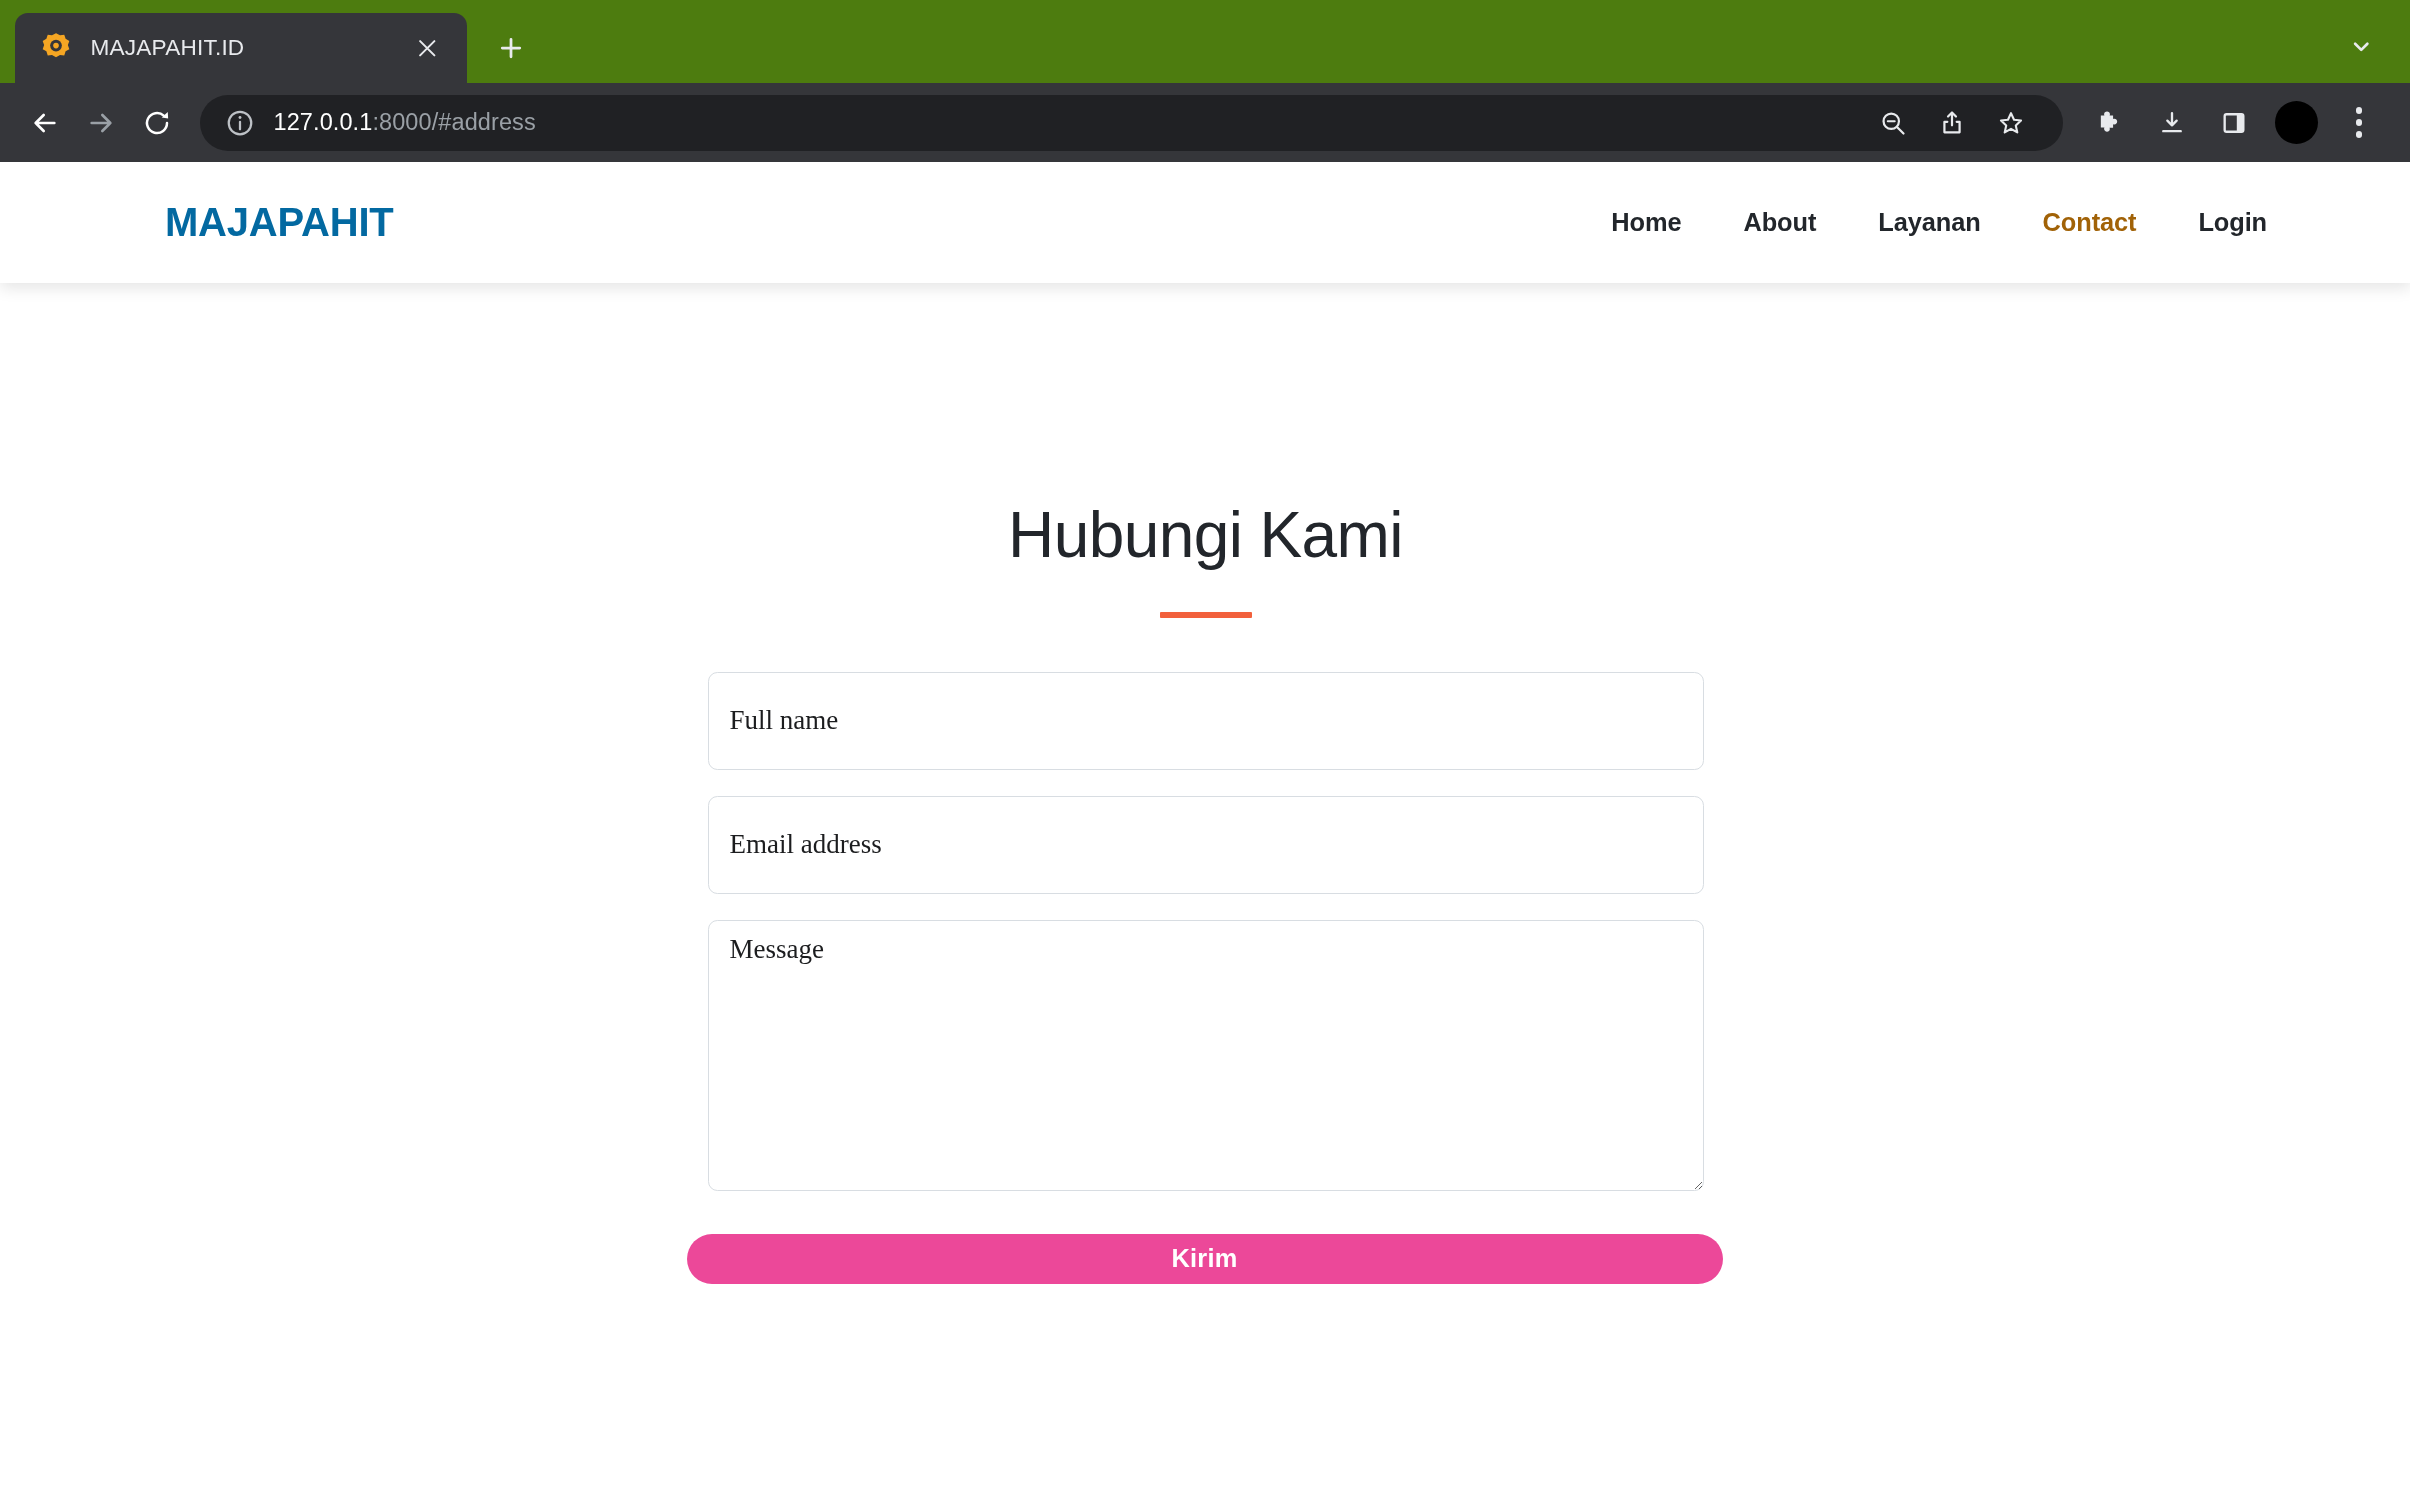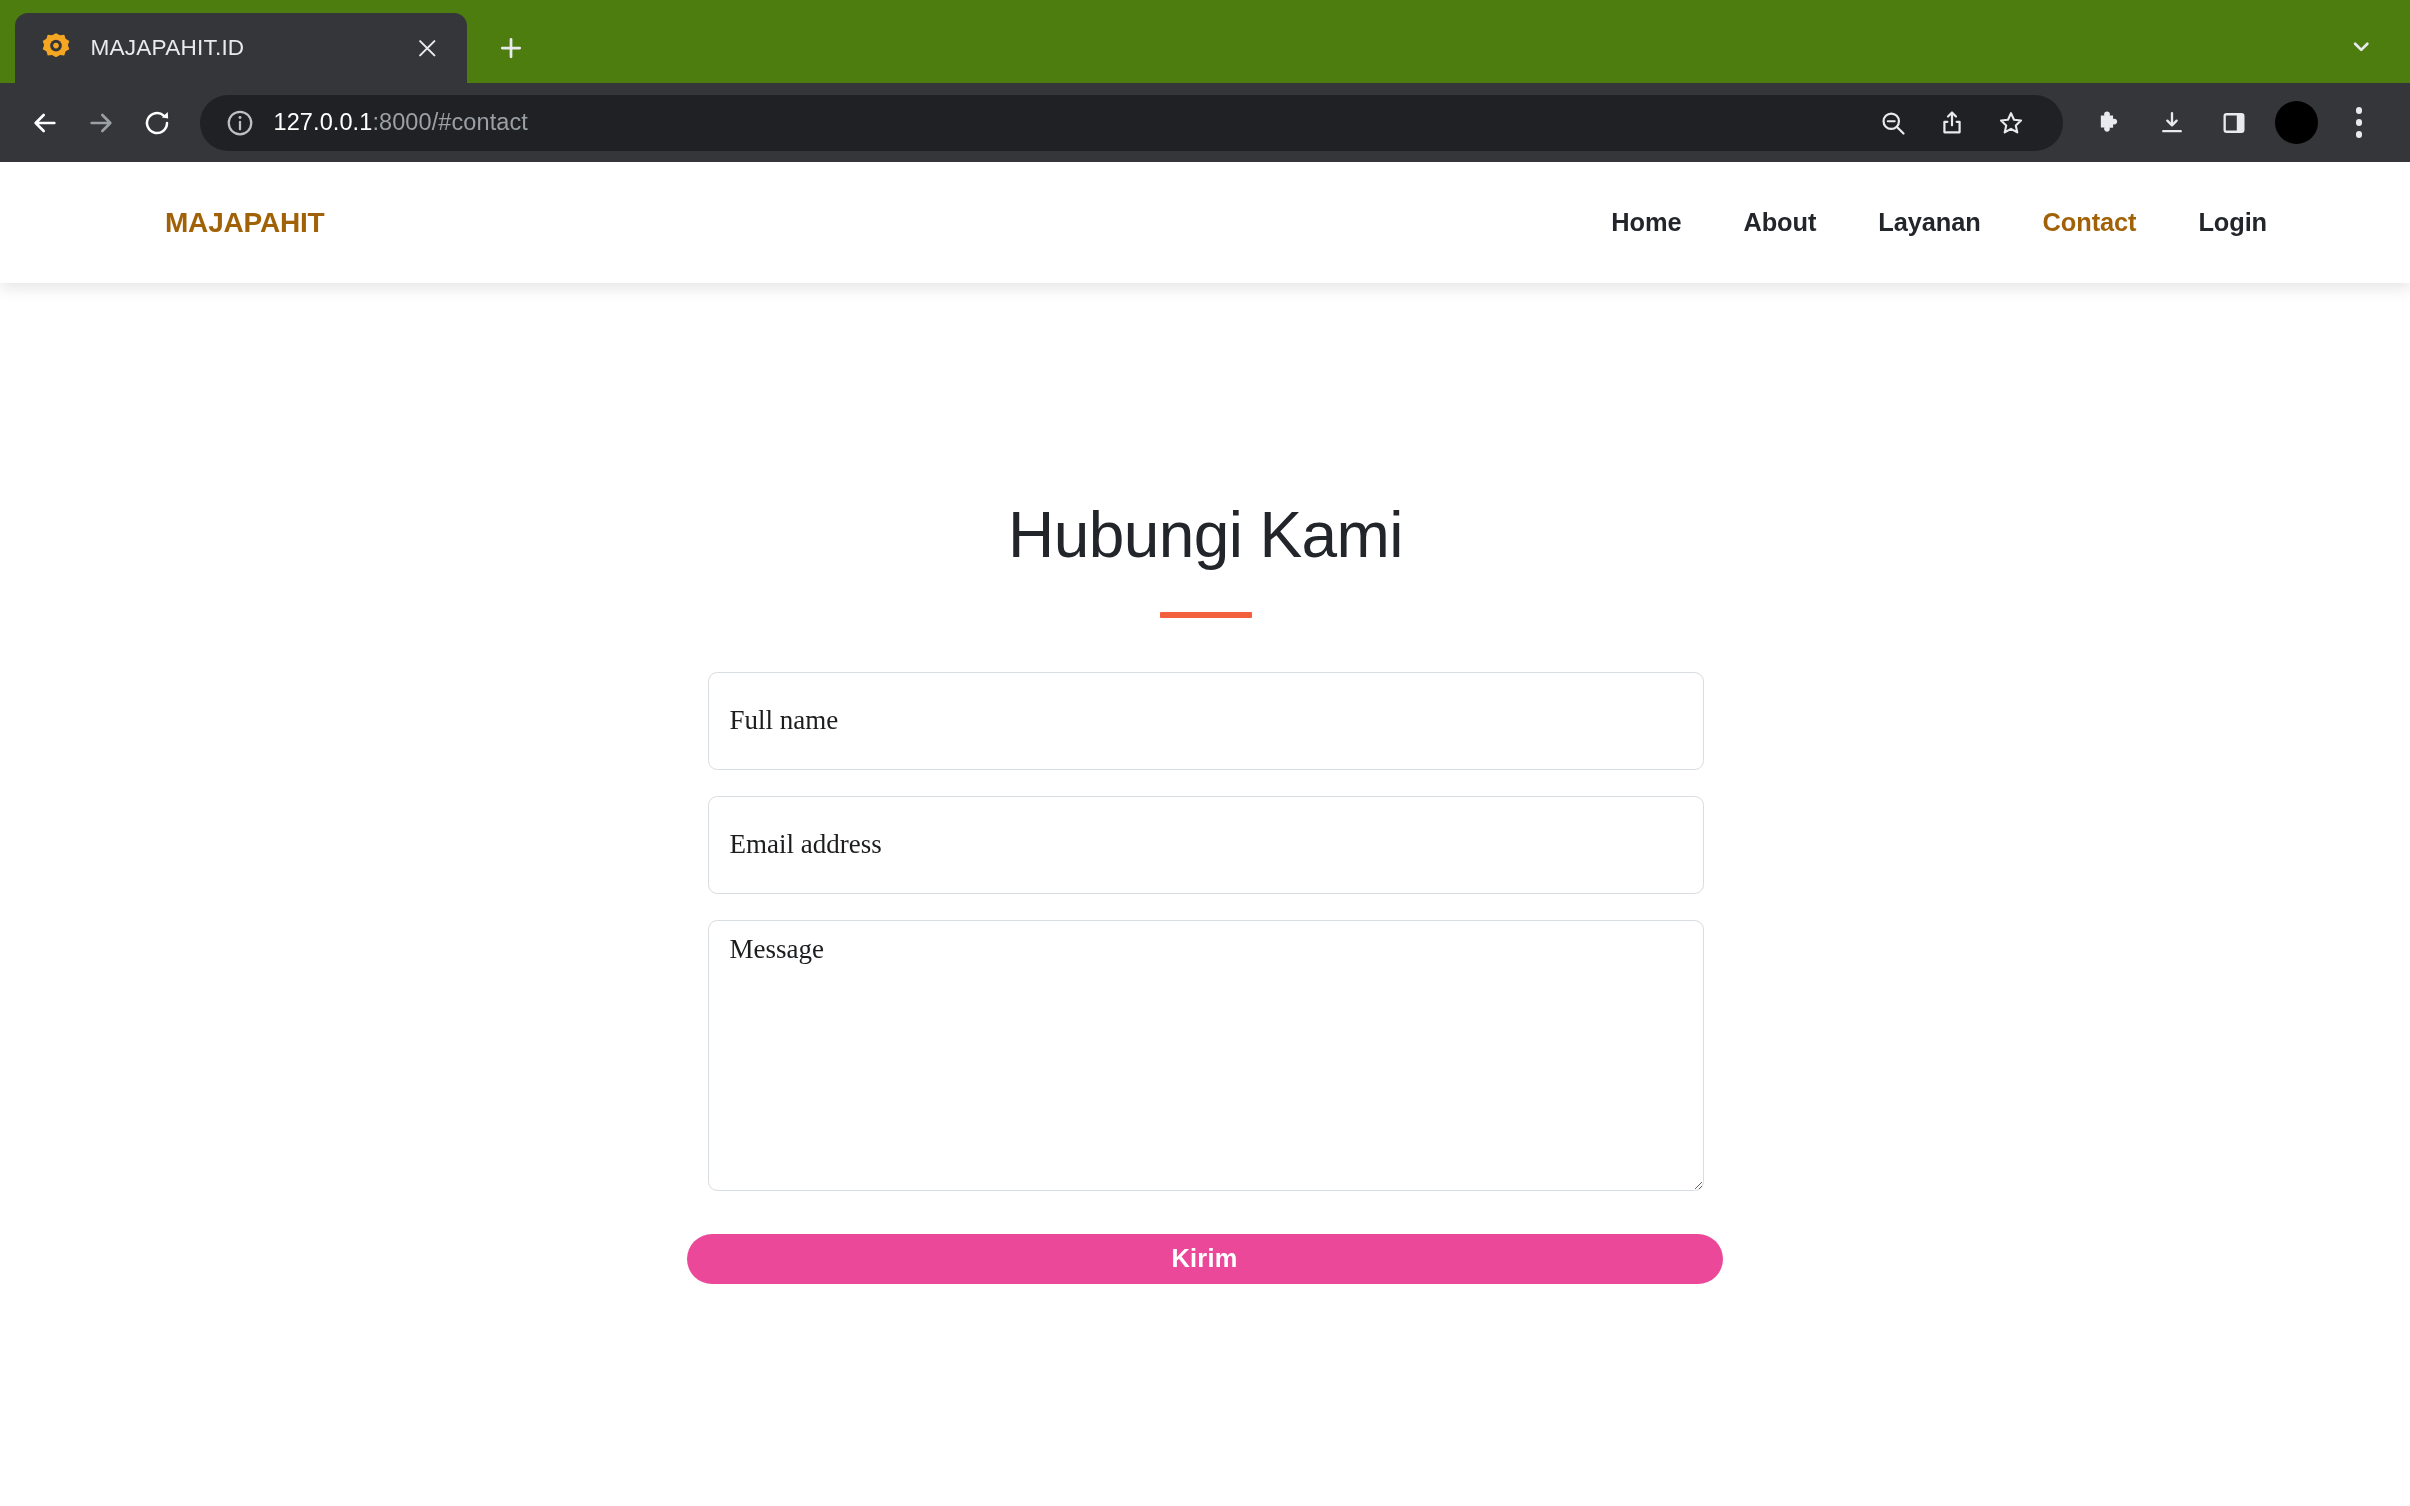--- a/index.html
+++ b/index.html
@@ -143,23 +143,23 @@
     background: #ffffff;
     display: flex;
     align-items: center;
     padding: 0 113px 0 165px;
     box-shadow: 0 5.6px 15px rgba(0,0,0,.10);
     position: relative;
     z-index: 5;
   }
 
   .brand {
-    font-size: 28px;
+    font-size: 40px;
     font-weight: 700;
-    color: #a16207;
+    color: #0369a1;
     letter-spacing: -0.2px;
   }
 
   .site-nav {
     margin-left: auto;
     display: flex;
     align-items: center;
     gap: 0;
   }
 
@@ -290,21 +290,21 @@
     </div>
 
     <div class="omnibox">
       <span class="info-icon">
         <svg viewBox="0 0 24 24" width="30" height="30" aria-hidden="true">
           <circle cx="12" cy="12" r="9" fill="none" stroke="currentColor" stroke-width="1.8"></circle>
           <circle cx="12" cy="7.6" r="1.15" fill="currentColor"></circle>
           <path stroke="currentColor" stroke-width="1.8" stroke-linecap="round" d="M12 11v6"></path>
         </svg>
       </span>
-      <span class="url"><span class="host">127.0.0.1</span><span>:8000/#contact</span></span>
+      <span class="url"><span class="host">127.0.0.1</span><span>:8000/#address</span></span>
 
       <span class="omnibox-actions">
         <span class="omni-btn">
           <svg viewBox="0 0 24 24" width="28" height="28" aria-hidden="true">
             <circle cx="10.5" cy="10.5" r="6.6" fill="none" stroke="currentColor" stroke-width="1.9"></circle>
             <path stroke="currentColor" stroke-width="1.9" stroke-linecap="round" d="M7.6 10.5h5.8M15.4 15.4L21 21"></path>
           </svg>
         </span>
         <span class="omni-btn">
           <svg viewBox="0 0 24 24" width="28" height="28" aria-hidden="true">

